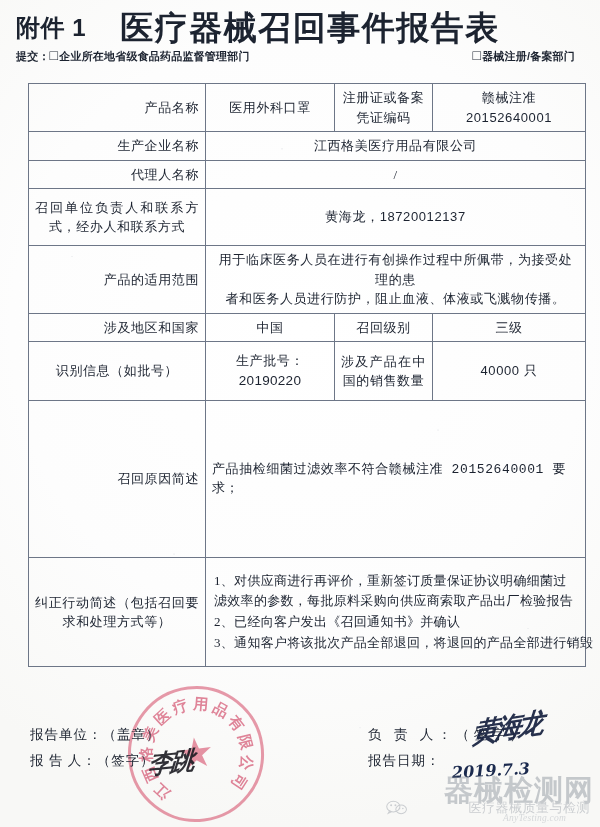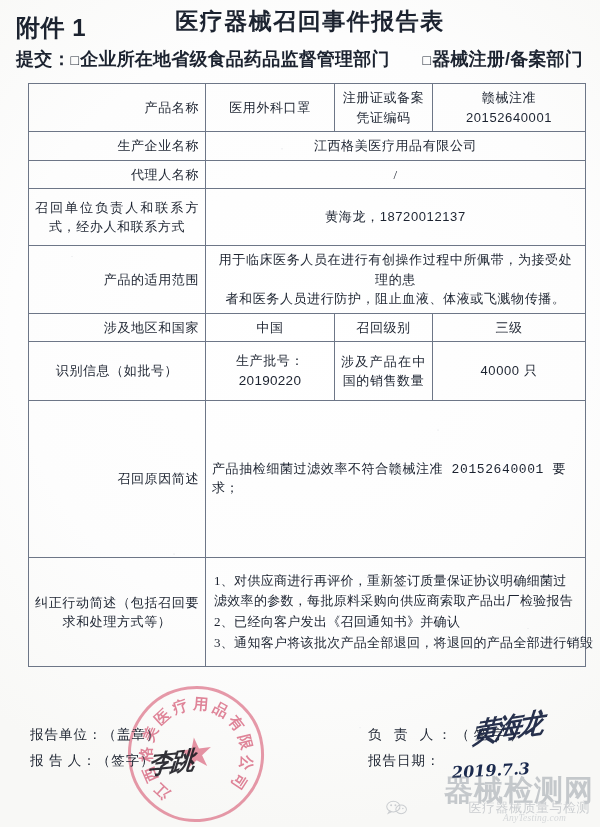--- a/index.html
+++ b/index.html
@@ -51,33 +51,33 @@
     font-size: 24px;
     font-weight: 700;
     letter-spacing: .5px;
     font-family: "Liberation Sans", "DejaVu Sans", sans-serif;
   }
   .doc-title {
     position: absolute;
     left: 0; right: 0;
     top: 0;
     text-align: center;
-    font-size: 23px;
+    font-size: 33px;
     font-weight: 700;
     letter-spacing: 1.5px;
     font-family: "Liberation Serif", "DejaVu Serif", serif;
     padding-left: 20px;
   }
 
   .submit-row {
     position: absolute;
-    left: 16px; right: 4px;
+    left: 16px; right: 12px;
     top: 47px;
     height: 22px;
-    font-size: 18px;
+    font-size: 11px;
     font-weight: 700;
     font-family: "Liberation Sans", "DejaVu Sans", sans-serif;
     letter-spacing: .2px;
   }
   .submit-left { position: absolute; left: 0; top: 0; white-space: nowrap; }
   .submit-right { position: absolute; right: 13px; top: 0; white-space: nowrap; }
   .cbx::before {
     content: "\25A1";
     font-size: 14px;
     margin-right: 1px;

